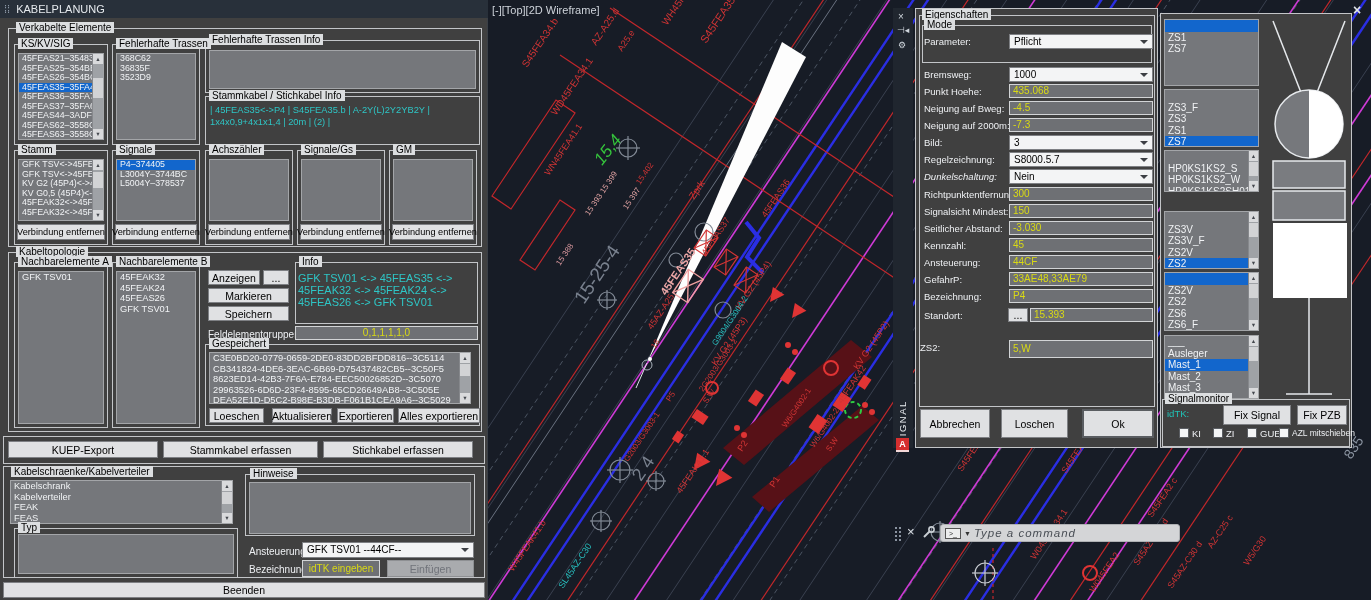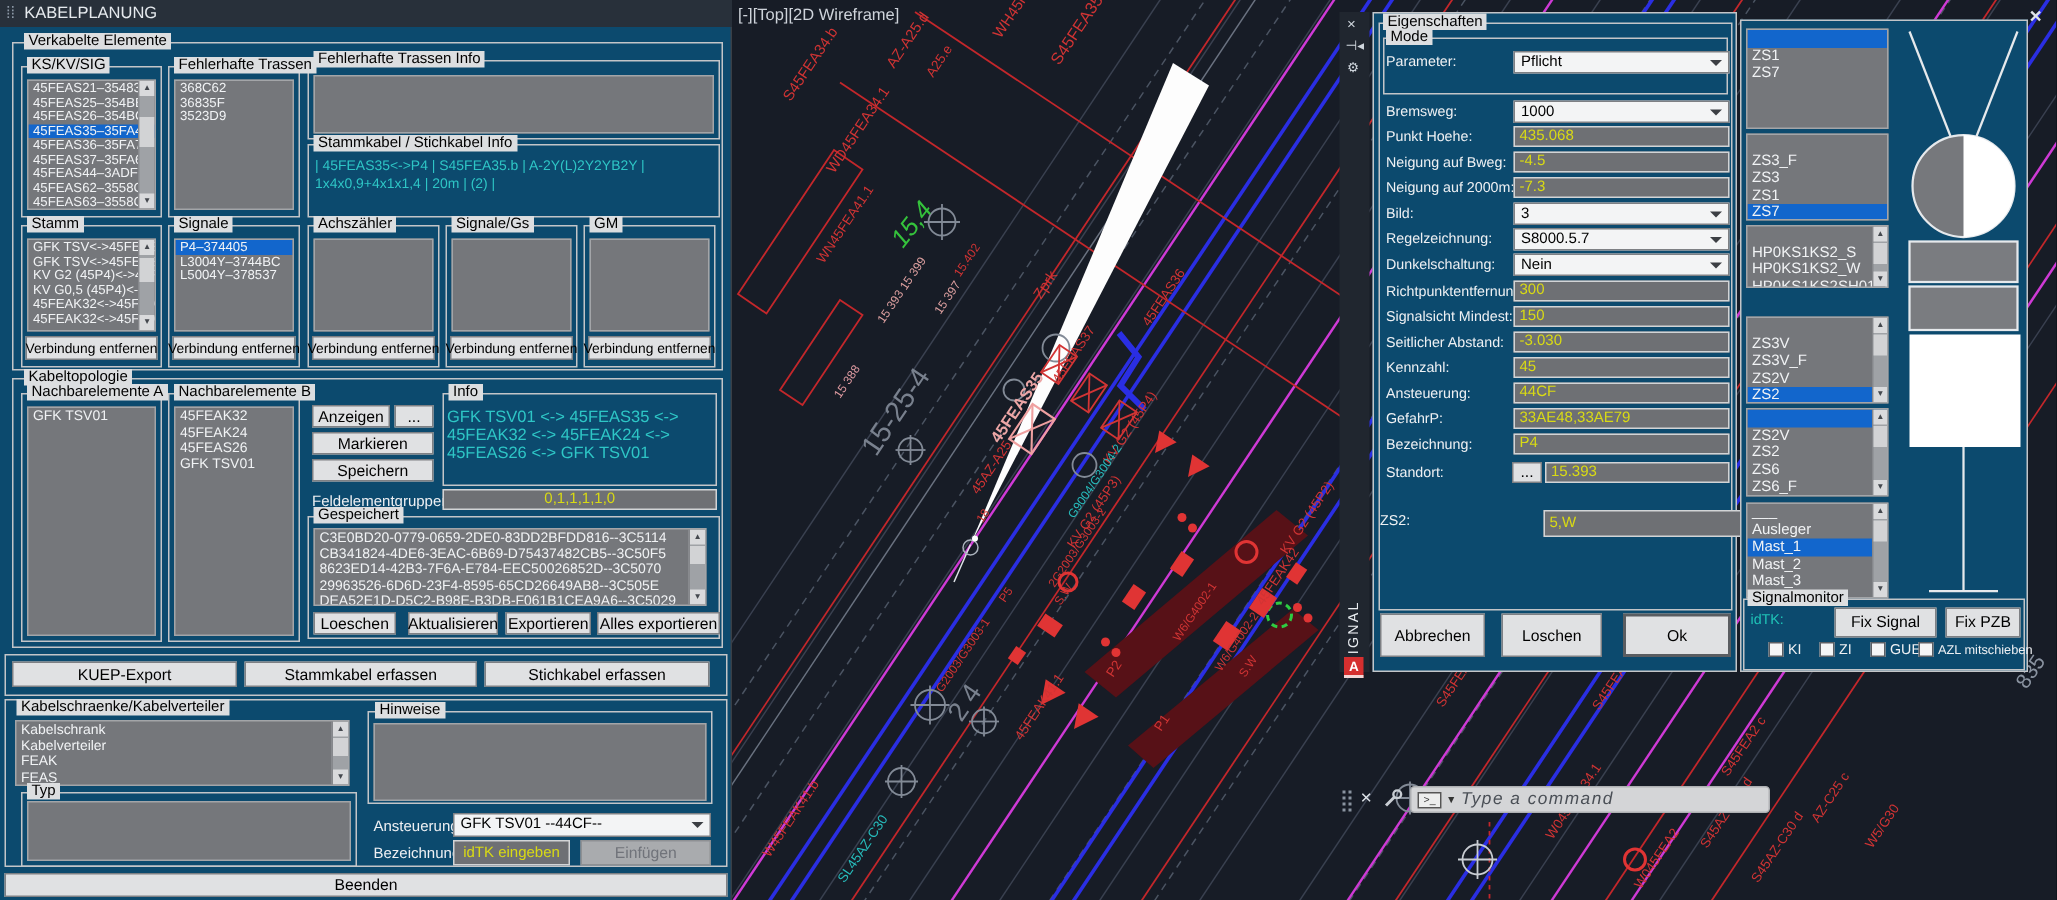--- a/index.html
+++ b/index.html
@@ -1,19 +1,19 @@
 <!DOCTYPE html>
 <html><head>
 <meta charset="utf-8">
 <style>
 *{margin:0;padding:0;box-sizing:border-box;font-family:"Liberation Sans",sans-serif}
 html,body{background:#0e1218}
 #stage{position:relative;width:1371px;height:600px;background:#171c26;overflow:hidden}
 .abs{position:absolute}
-.panel{position:absolute;background:#0c4a6e}
+.panel{position:absolute;background:#404040}
 .grp{position:absolute;border:1px solid #c3c5c8}
 .chip{position:absolute;background:#dcdee0;color:#000;font-size:10px;line-height:11px;padding:0 3px;white-space:nowrap;z-index:3}
 .list{position:absolute;background:#75777b;border:1px solid #a3a5a8;overflow:hidden}
 .li{color:#f1f3f5;padding:0 3px;white-space:nowrap}
 .r9 .li{height:9.5px;line-height:9.5px;font-size:8.8px}
 .r10 .li{height:10.5px;line-height:10.5px;font-size:9.3px}
 .r11 .li{height:11.5px;line-height:11.5px;font-size:10px}
 .li.sel{background:#1266cc}
 .btn{position:absolute;background:#e0e1e3;border:1px solid #7e8084;color:#000;font-size:10.5px;display:flex;align-items:center;justify-content:center;white-space:nowrap}
 .btn-sm{font-size:9.2px}
@@ -435,41 +435,41 @@
       <span class="lbl flbl" style="left: 8px; top: 77px;">Punkt Hoehe:</span>
       <div class="vfield" style="left: 93px; top: 75px; width: 144px; height: 14px; line-height: 12px;">435.068</div>
       <span class="lbl flbl" style="left: 8px; top: 94px;">Neigung auf Bweg:</span>
       <div class="vfield" style="left: 93px; top: 92px; width: 144px; height: 14px; line-height: 12px;">-4.5</div>
       <span class="lbl flbl" style="left: 8px; top: 111px;">Neigung auf 2000m:</span>
       <div class="vfield" style="left: 93px; top: 109px; width: 144px; height: 14px; line-height: 12px;">-7.3</div>
       <span class="lbl flbl" style="left: 8px; top: 128px;">Bild:</span>
       <div class="dd" style="left: 93px; top: 126px; width: 144px; height: 15px;">3</div>
       <span class="lbl flbl" style="left: 8px; top: 145px;">Regelzeichnung:</span>
       <div class="dd" style="left: 93px; top: 143px; width: 144px; height: 15px;">S8000.5.7</div>
-      <span class="lbl flbl" style="left: 8px; top: 162px;">Dunkelschaltung:</span>
+      <span class="lbl flbl" style="left: 8px; top: 162px; font-style: italic;">Dunkelschaltung:</span>
       <div class="dd" style="left: 93px; top: 160px; width: 144px; height: 15px;">Nein</div>
       <span class="lbl flbl" style="left: 8px; top: 180px;">Richtpunktentfernung:</span>
       <div class="vfield" style="left: 93px; top: 178px; width: 144px; height: 14px; line-height: 12px;">300</div>
       <span class="lbl flbl" style="left: 8px; top: 197px;">Signalsicht Mindest:</span>
       <div class="vfield" style="left: 93px; top: 195px; width: 144px; height: 14px; line-height: 12px;">150</div>
       <span class="lbl flbl" style="left: 8px; top: 214px;">Seitlicher Abstand:</span>
       <div class="vfield" style="left: 93px; top: 212px; width: 144px; height: 14px; line-height: 12px;">-3.030</div>
       <span class="lbl flbl" style="left: 8px; top: 231px;">Kennzahl:</span>
       <div class="vfield" style="left: 93px; top: 229px; width: 144px; height: 14px; line-height: 12px;">45</div>
       <span class="lbl flbl" style="left: 8px; top: 248px;">Ansteuerung:</span>
       <div class="vfield" style="left: 93px; top: 246px; width: 144px; height: 14px; line-height: 12px;">44CF</div>
       <span class="lbl flbl" style="left: 8px; top: 265px;">GefahrP:</span>
       <div class="vfield" style="left: 93px; top: 263px; width: 144px; height: 14px; line-height: 12px;">33AE48,33AE79</div>
       <span class="lbl flbl" style="left: 8px; top: 282px;">Bezeichnung:</span>
       <div class="vfield" style="left: 93px; top: 280px; width: 144px; height: 14px; line-height: 12px;">P4</div>
       <span class="lbl flbl" style="left: 8px; top: 301px;">Standort:</span>
       <div class="btn" style="left: 92px; top: 299px; width: 20px; height: 14px;">...</div>
       <div class="vfield" style="left: 114px; top: 299px; width: 123px; height: 14px;">15.393</div>
       <span class="lbl flbl" style="left: 4px; top: 333px;">ZS2:</span>
-      <div class="vfield" style="left: 93px; top: 331px; width: 144px; height: 18px; line-height: 16px; margin-left: 20px;">5,W</div>
+      <div class="vfield" style="left: 93px; top: 331px; width: 144px; height: 18px; line-height: 16px;">5,W</div>
     </div>
 
 <div class="panel" style="left:1160px;top:13px;width:192px;height:435px;border:1px solid #c3c5c8">
  <div class="list r11" style="left:3px;top:5px;width:95px;height:67px">
         <div class="li sel">&nbsp;</div>
         <div class="li">ZS1</div>
         <div class="li">ZS7</div>
       </div>
  <div class="list r11" style="left:3px;top:75px;width:95px;height:58px">
         <div class="li">&nbsp;</div>

